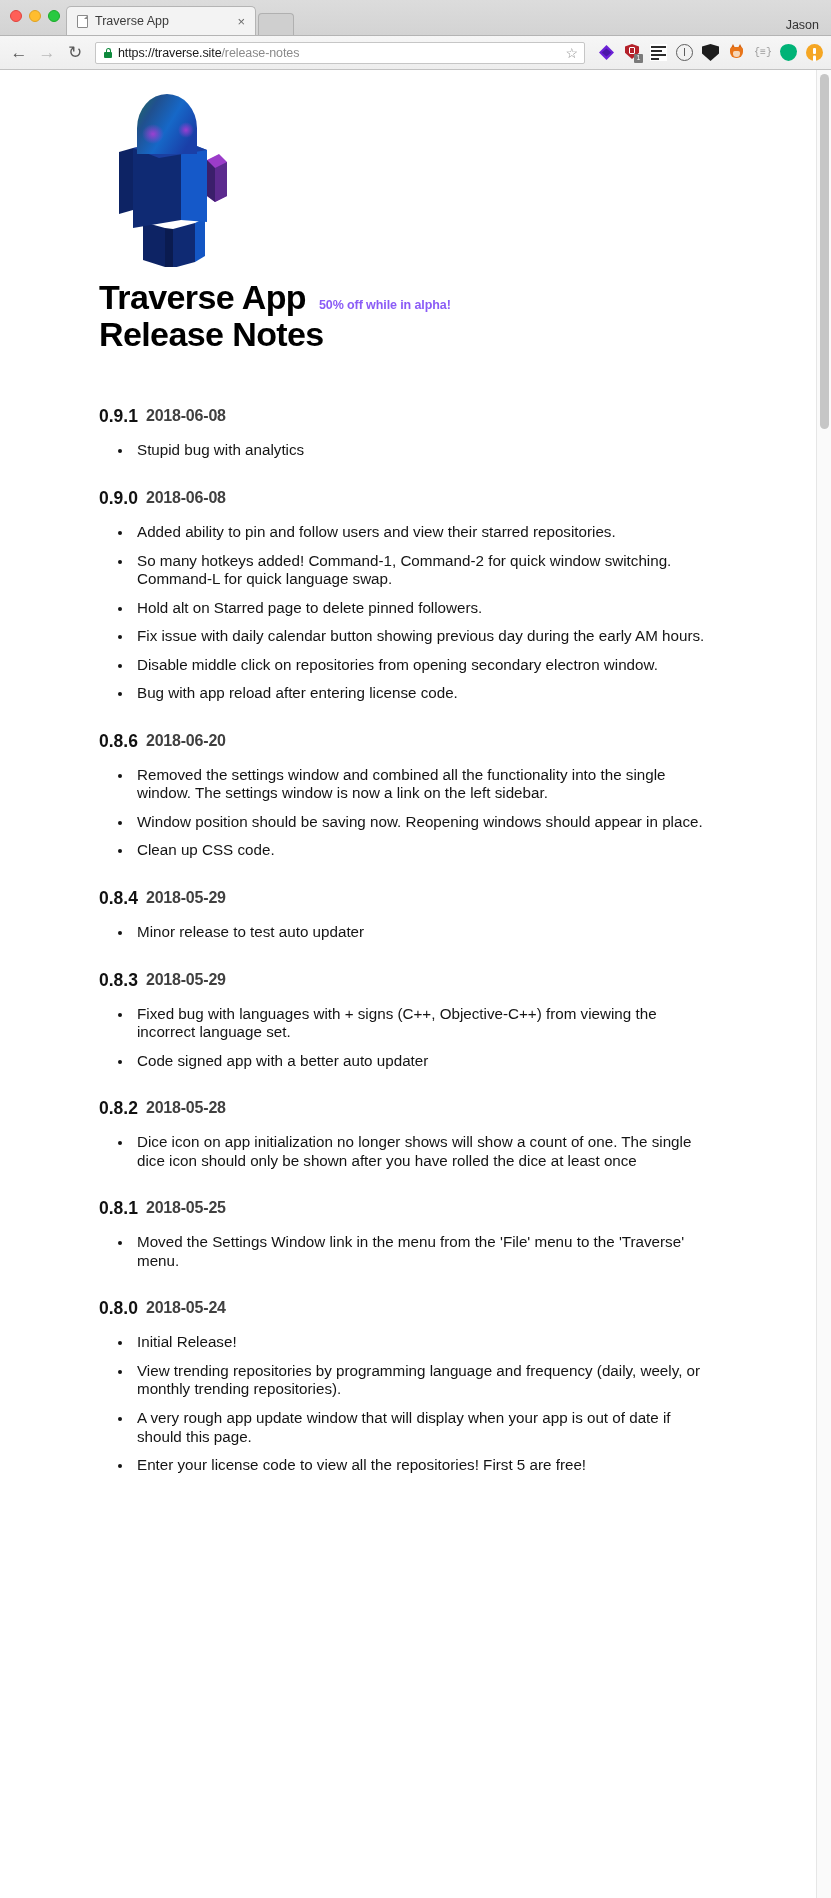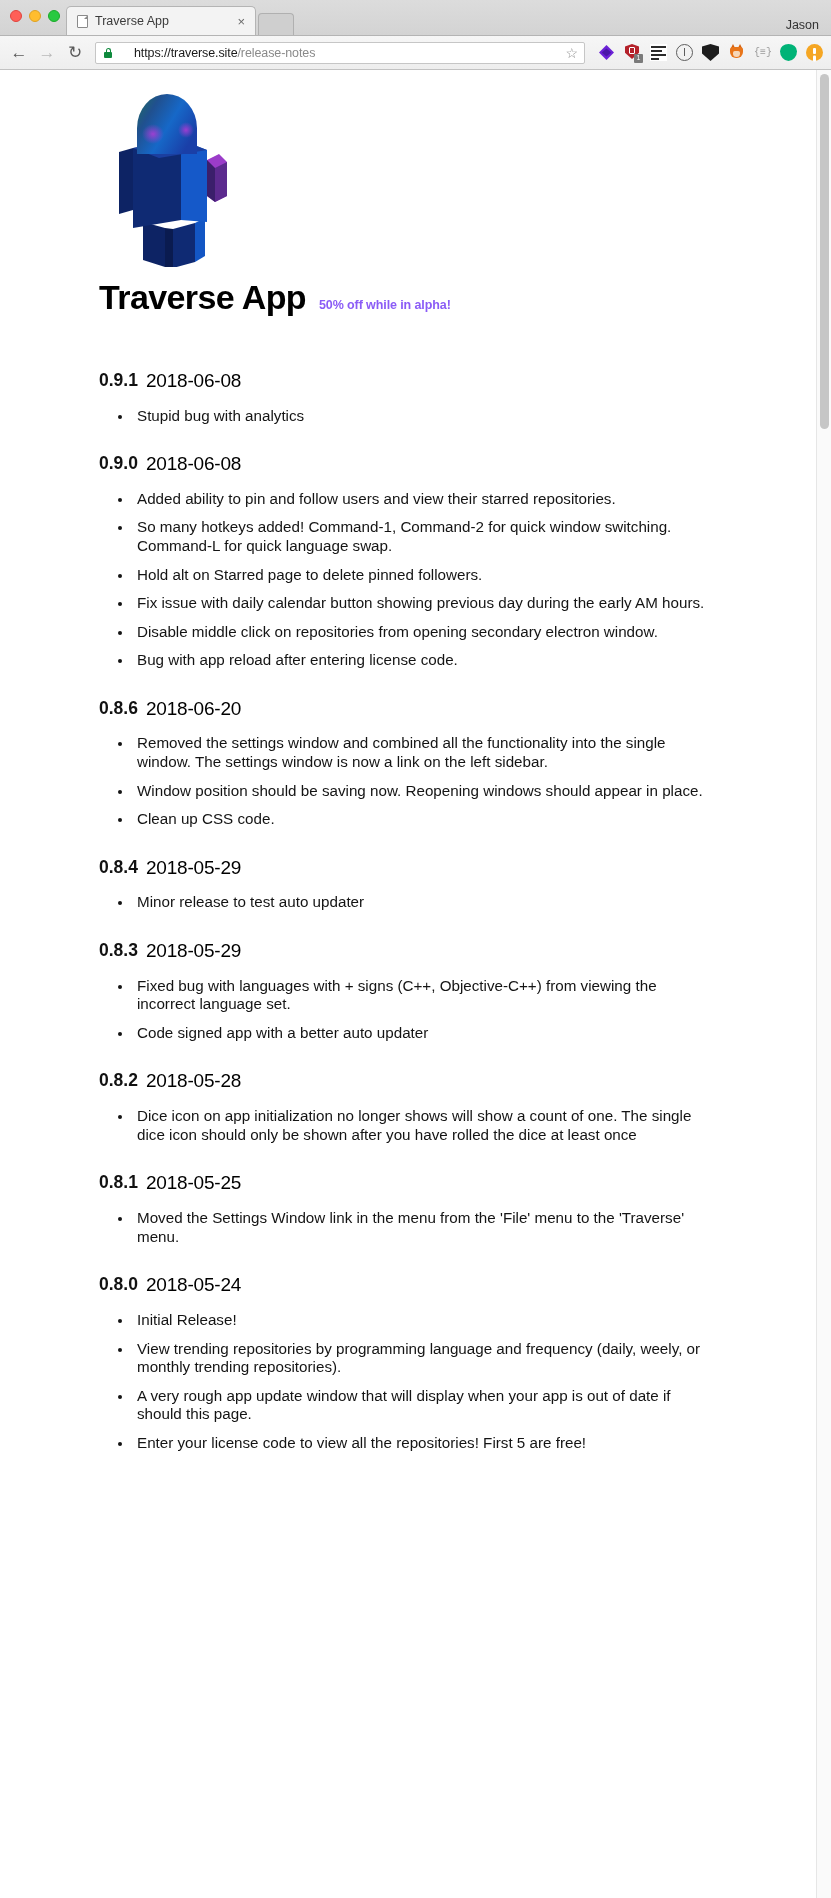--- a/index.html
+++ b/index.html
@@ -89,21 +89,21 @@
     color:#5a5a5a; font-size:17px; line-height:1;
     cursor:pointer; flex:0 0 26px;
   }
   .navbtn.disabled { color:#b9b9b9; }
 
   .omnibox {
     flex:1; height:22px; margin: 0 4px 0 5px;
     background:#ffffff; border:1px solid #c6c6c6;
     border-radius:2px;
     display:flex; align-items:center;
-    padding: 0 6px 0 8px; gap:22px;
+    padding: 0 6px 0 8px; gap:6px;
     min-width:0;
   }
   .lock {
     width:8px; height:10px; flex:0 0 8px; position:relative;
   }
   .lock .body {
     position:absolute; bottom:0; left:0; width:8px; height:6px;
     background:#0f8a3d; border-radius:1px;
   }
   .lock .shackle {
@@ -235,21 +235,21 @@
 
   .releases { margin-top: 36px; }
   .release { margin-bottom: 2px; }
   h2.ver {
     font-size: 17.5px; font-weight:bold; color:#111;
     margin: 0 0 0 0; line-height:1.2;
     display:flex; align-items:flex-start;
     padding-top: 18px;
   }
   .verdate {
-    font-size: 19px; font-weight:normal; color:#000000;
+    font-size: 16px; font-weight:bold; color:#404040;
     margin-left: 8px; letter-spacing:-0.2px;
   }
   ul.notes {
     margin: 14px 0 0 0; padding-left: 34px;
     list-style: disc;
   }
   ul.notes li {
     font-size: 15.2px; color:#141414; line-height: 1.22;
     margin-bottom: 10px; padding-left: 4px;
   }
@@ -359,20 +359,21 @@
         <path d="M108 76 L120 70 L120 104 L108 110 Z" fill="#5c2a8e"></path>
 
         <path d="M30 62 L30 36 A30 34 0 0 1 90 36 L90 62 Z" fill="url(#helm)"></path>
         <ellipse cx="46" cy="42" rx="11" ry="10" fill="url(#blotch1)"></ellipse>
         <ellipse cx="79" cy="38" rx="8" ry="8" fill="url(#blotch1)"></ellipse>
       </svg>
 
       <h1 class="title">
         <span>Traverse App</span>
         <span class="promo">50% off while in alpha!</span>
+        <span class="line2">Release Notes</span>
       </h1>
 
       <div class="releases">
 
         <div class="release">
           <h2 class="ver">
             <span>0.9.1</span>
             <span class="verdate">2018-06-08</span>
           </h2>
           <ul class="notes">

